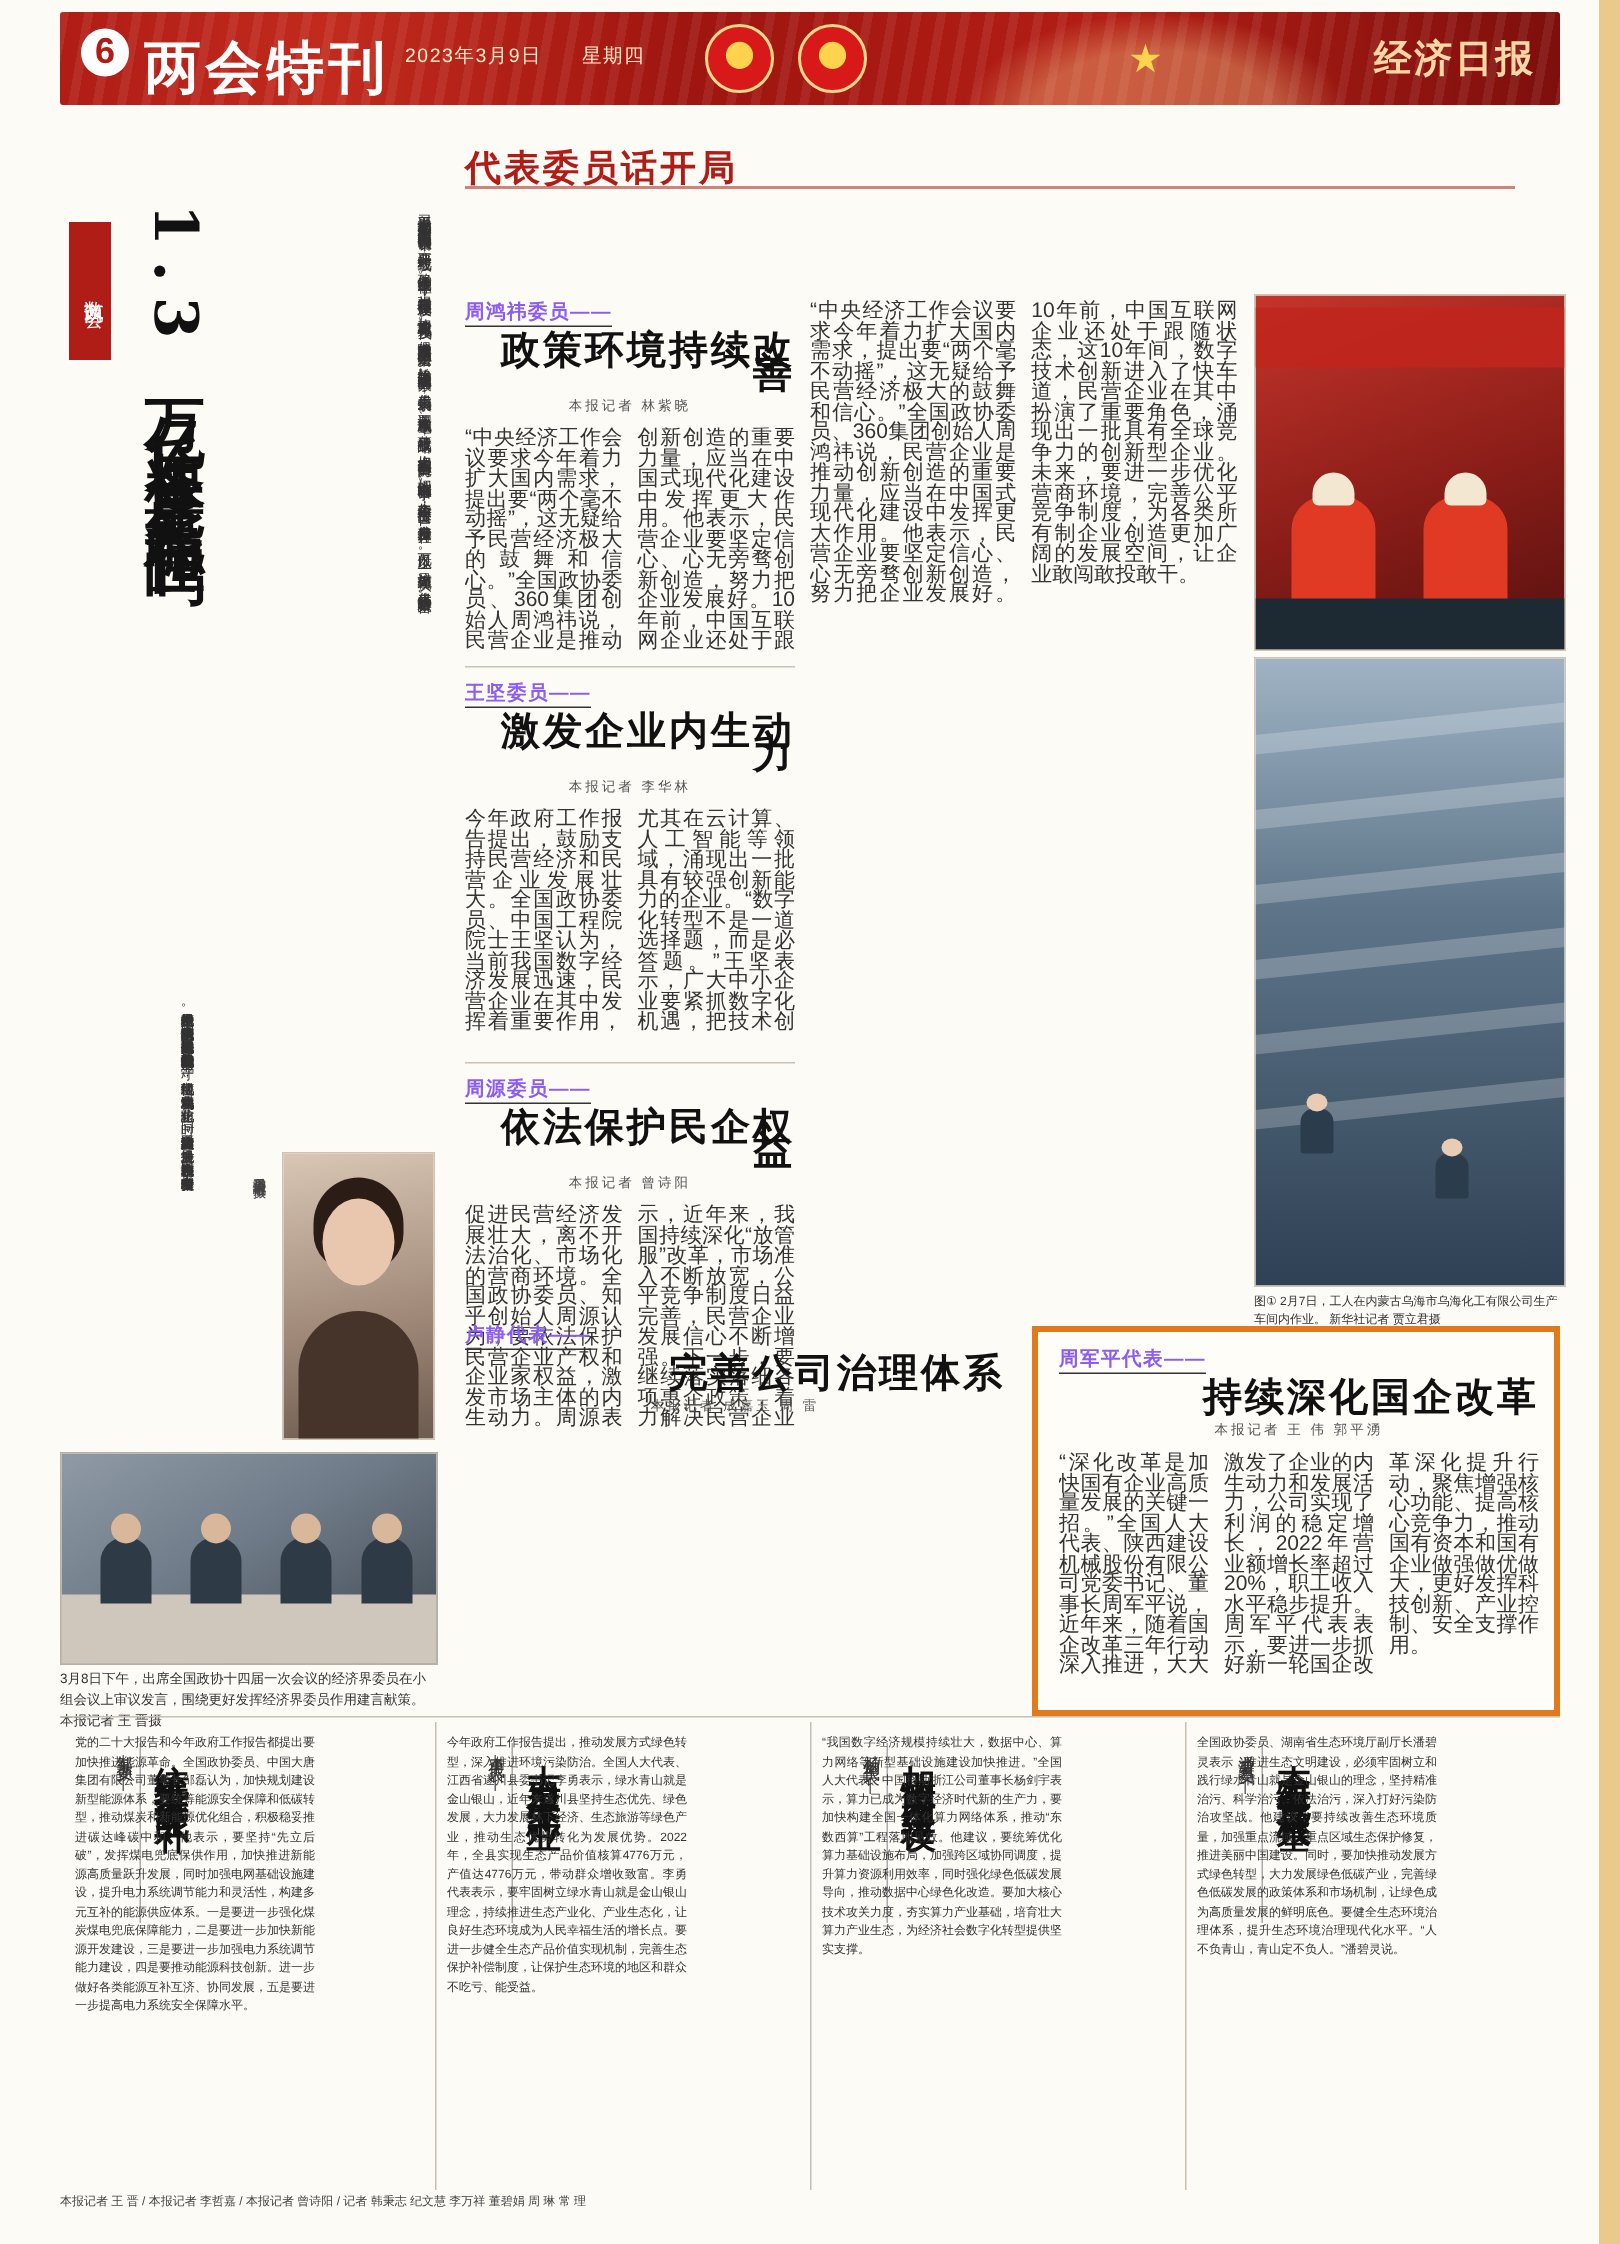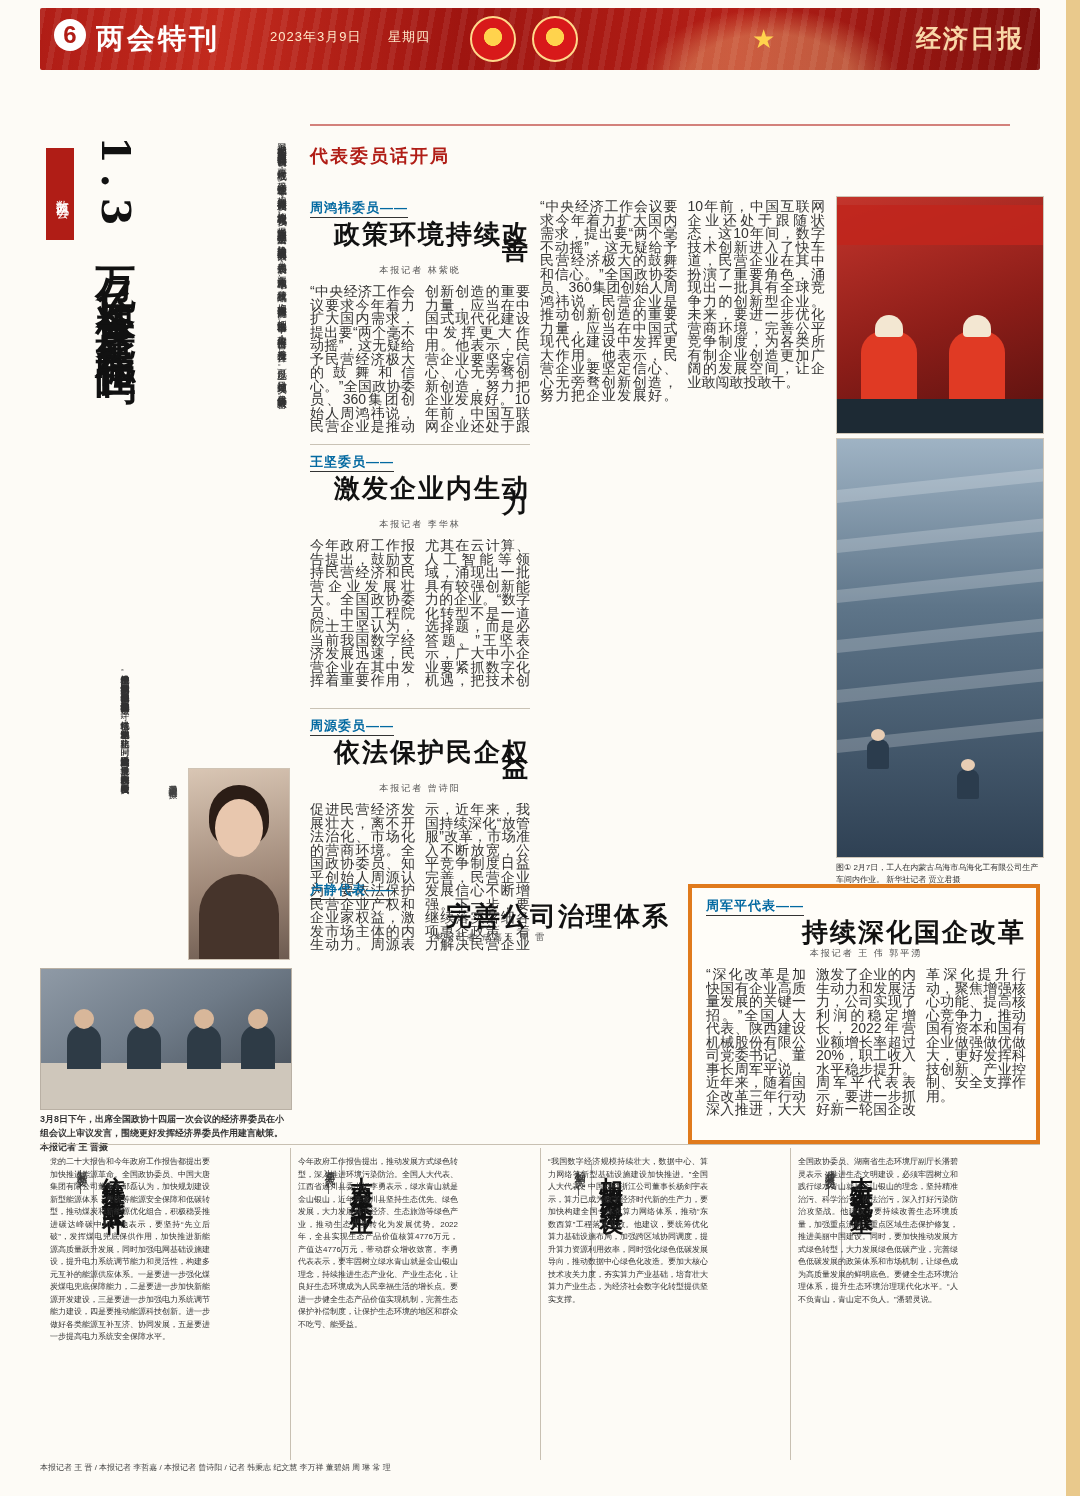--- a/index.html
+++ b/index.html
@@ -7,21 +7,21 @@
   .page{position:relative;width:1080px;height:1496px;background:#fdfbf6;overflow:hidden;}
 
   
   .masthead{position:absolute;left:40px;top:8px;width:1000px;height:62px;
     background:linear-gradient(90deg,#b01d16 0%,#c22a1d 18%,#9f1510 42%,#b31e16 70%,#7e0f0c 100%);
     border-radius:2px;overflow:hidden;}
   .mh-rays{position:absolute;inset:0;
     background:repeating-linear-gradient(100deg,rgba(255,255,255,.07) 0 6px,rgba(0,0,0,0) 6px 16px);}
   .mh-pagenum{position:absolute;left:14px;top:11px;width:32px;height:32px;border-radius:50%;
     background:#fff;color:#b01d16;font-size:24px;font-weight:bold;text-align:center;line-height:32px;}
-  .mh-title{position:absolute;left:56px;top:12px;color:#fff;font-size:28px;font-weight:bold;letter-spacing:3px;
+  .mh-title{position:absolute;left:56px;top:12px;color:#fff;font-size:38px;font-weight:bold;letter-spacing:3px;
     font-family:"DejaVu Serif","Liberation Serif",serif;text-align:right;}
   .mh-date{position:absolute;left:230px;top:20px;color:#ffe9c9;font-size:13px;letter-spacing:1px;}
   .mh-week{position:absolute;left:348px;top:20px;color:#ffe9c9;font-size:13px;letter-spacing:1px;}
   .mh-emblem{position:absolute;top:8px;width:46px;height:46px;border-radius:50%;
     background:radial-gradient(circle at 50% 45%,#ffd34d 0 28%,#d8191a 30% 100%);
     border:2px solid #ffd98b;box-sizing:border-box;}
   .mh-emblem.e1{left:430px;}
   .mh-emblem.e2{left:492px;}
   .mh-star{position:absolute;left:690px;top:14px;width:70px;height:34px;}
   .mh-star span{position:absolute;left:22px;top:2px;color:#ffd34d;font-size:26px;}
@@ -53,32 +53,32 @@
     background:#46342b;}
   .portrait-cap{position:absolute;left:126px;top:700px;height:165px;writing-mode:vertical-rl;
     font-size:9px;line-height:13px;color:#444;}
 
   
   .photo-meeting{position:absolute;left:40px;top:968px;width:250px;height:140px;
     background:linear-gradient(150deg,#8f9aa6,#6f7b88 45%,#3f4750);border:1px solid #b9b0a4;overflow:hidden;}
   .pm-table{position:absolute;left:0;bottom:0;width:100%;height:46px;background:#cfc7bb;}
   .pm-p{position:absolute;bottom:40px;width:34px;height:44px;border-radius:16px 16px 0 0;background:#2e3b46;}
   .pm-p i{position:absolute;left:7px;top:-16px;width:20px;height:20px;border-radius:50%;background:#d8b79a;display:block;}
-  .photo-cap{position:absolute;left:40px;top:1112px;width:250px;font-size:9px;line-height:14px;color:#333;font-weight:bold;}
-
-  
-  .kicker{position:absolute;left:310px;top:96px;font-size:18px;font-weight:bold;color:#b01d16;letter-spacing:2px;
-    font-family:"DejaVu Serif","Liberation Serif",serif;margin-top:48px;}
+  .photo-cap{position:absolute;left:40px;top:1112px;width:250px;font-size:9px;line-height:14px;color:#333;}
+
+  
+  .kicker{position:absolute;left:310px;top:96px;font-size:24px;font-weight:bold;color:#b01d16;letter-spacing:2px;
+    font-family:"DejaVu Serif","Liberation Serif",serif;}
   .kicker-line{position:absolute;left:310px;top:124px;width:700px;height:2px;background:#b01d16;opacity:.55;}
   .headline{position:absolute;left:300px;top:132px;width:740px;text-align:center;
     font-family:"DejaVu Serif","Liberation Serif",serif;font-size:47px;font-weight:bold;letter-spacing:3px;color:#111;}
 
   
   .col{position:absolute;font-size:9px;line-height:15px;color:#2a2a2a;text-align:justify;}
-  .art-byline{font-size:13px;font-weight:bold;color:#0369a1;border-bottom:1.5px solid #333;
+  .art-byline{font-size:13px;font-weight:bold;color:#8b5cf6;border-bottom:1.5px solid #333;
     display:inline-block;padding-bottom:2px;margin-bottom:7px;letter-spacing:1px;}
   .art-title{font-family:"DejaVu Serif","Liberation Serif",serif;font-size:26px;font-weight:bold;
     color:#111;text-align:right;letter-spacing:2px;margin:2px 0 6px;}
   .art-sub{font-size:9px;text-align:center;color:#555;margin-bottom:7px;letter-spacing:2px;}
   .art-body{column-count:2;column-gap:10px;font-size:14px;line-height:13.5px;text-align:justify;color:#333;overflow:hidden;}
   .rule{height:1px;background:#c9c2b5;margin:9px 0;}
 
   
   .ph1{position:absolute;left:836px;top:196px;width:206px;height:236px;overflow:hidden;border:1px solid #cfc6b8;
     background:linear-gradient(160deg,#c4352c,#8b1d18 55%,#56110f);}

